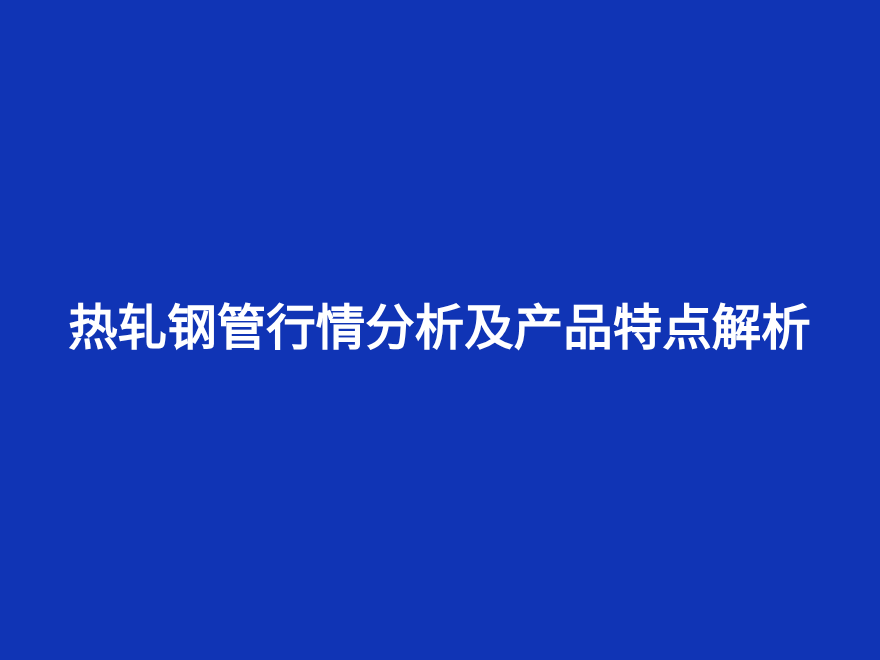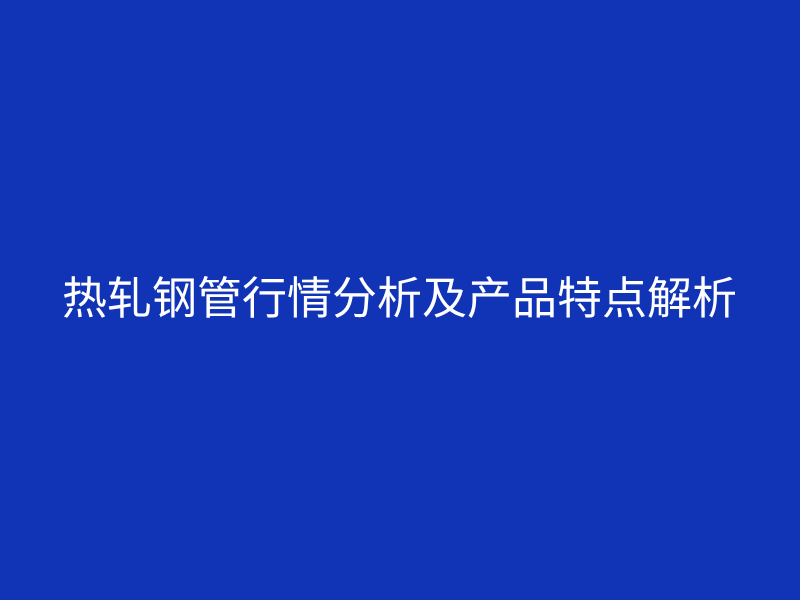--- a/index.html
+++ b/index.html
@@ -34,21 +34,21 @@
     padding-left: 62px;
     padding-right: 40px;
     padding-bottom: 4px;
   }
   .title-text {
     display: block;
     color: #ffffff;
     font-family: "DejaVu Sans", "Liberation Sans", sans-serif;
     font-size: 45px;
     line-height: 1.0;
-    font-weight: 400;
+    font-weight: 700;
     letter-spacing: 0px;
     white-space: nowrap;
     text-align: center;
   }
 </style>
 </head>
 <body>
 
 <div class="slide">
   <div class="title-block">

